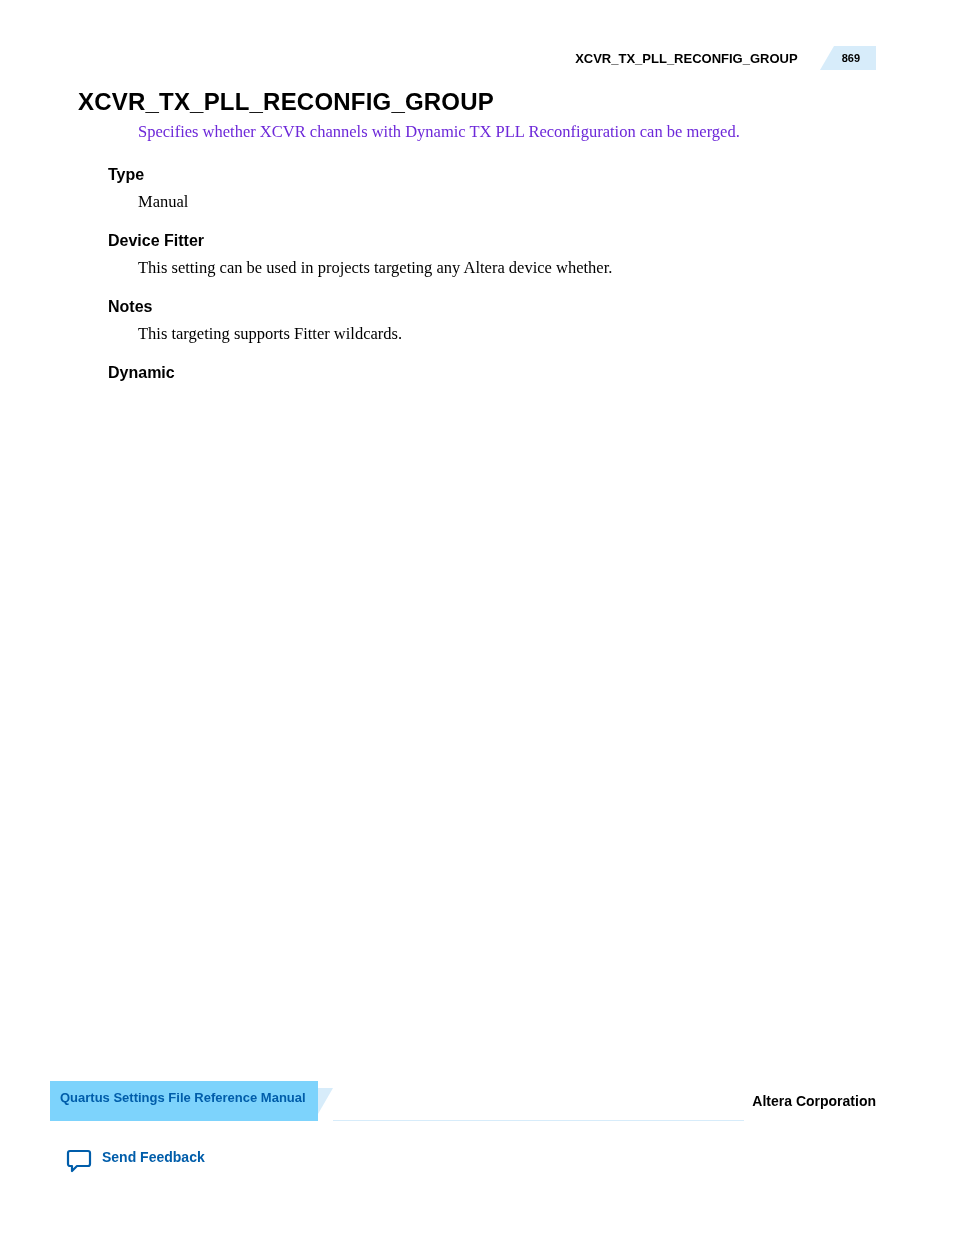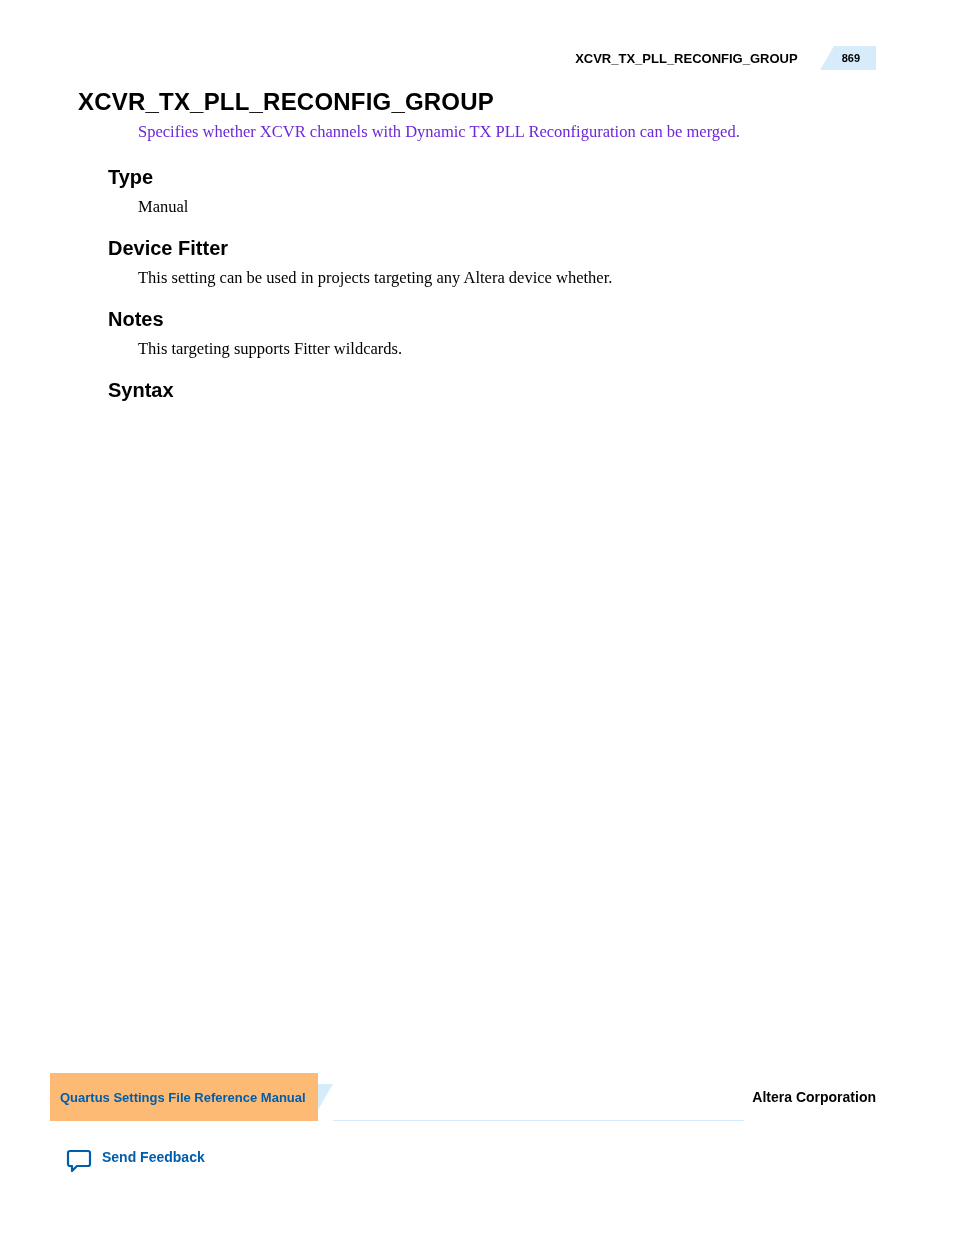--- a/index.html
+++ b/index.html
@@ -70,21 +70,21 @@
   .intro {
     font-family: "Minion Pro", Georgia, "Times New Roman", serif;
     font-size: 16.5px;
     margin: 0 0 22px 60px;
     line-height: 1.45;
     color: #6d28d9;
   }
   .section-head {
     font-family: "Segoe UI", Arial, sans-serif;
     font-weight: 700;
-    font-size: 20px;
+    font-size: 16px;
     margin: 16px 0 6px 30px;
     color: #000;
   }
   .section-body {
     font-family: "Minion Pro", Georgia, "Times New Roman", serif;
     font-size: 16.5px;
     margin: 0 0 18px 60px;
     line-height: 1.45;
     color: #000;
   }
@@ -94,27 +94,27 @@
     left: 0;
     right: 0;
     padding: 0 78px 0 50px;
   }
   .footer-bar {
     display: flex;
     align-items: center;
     margin-bottom: 28px;
   }
   .footer-bar .manual {
-    background: #fdba74;
+    background: #7dd3fc;
     font-weight: 700;
     font-size: 13px;
     color: #005daa;
     height: 36px;
     line-height: 26px;
-    padding: 12px 12px 0 10px;
+    padding: 4px 12px 0 10px;
   }
   .footer-bar .slant-out {
     width: 0;
     height: 0;
     border-bottom: 26px solid transparent;
     border-left: 15px solid #d7ecfa;
   }
   .footer-bar .line {
     flex: 1;
     border-bottom: 1px solid #d7ecfa;
@@ -163,21 +163,21 @@
 
   <div class="section-head">Type</div>
   <p class="section-body">Manual</p>
 
   <div class="section-head">Device Fitter</div>
   <p class="section-body">This setting can be used in projects targeting any Altera device whether.</p>
 
   <div class="section-head">Notes</div>
   <p class="section-body">This targeting supports Fitter wildcards.</p>
 
-  <div class="section-head">Syntax</div>
+  <div class="section-head">Dynamic</div>
 </div>
 
 <div class="footer">
   <div class="footer-bar">
     <div class="manual">Quartus Settings File Reference Manual</div>
     <div class="slant-out"></div>
     <div class="line"></div>
     <div class="corp">Altera Corporation</div>
   </div>
   <div class="feedback">

